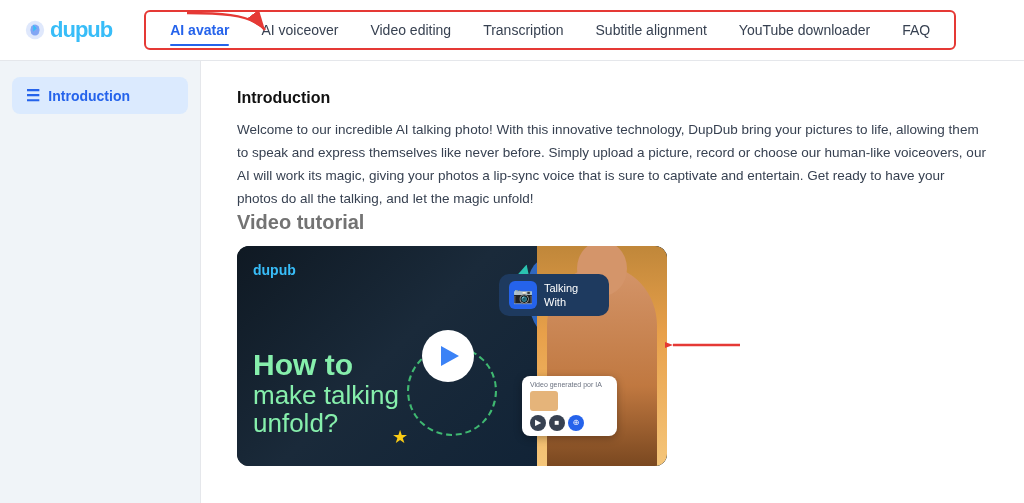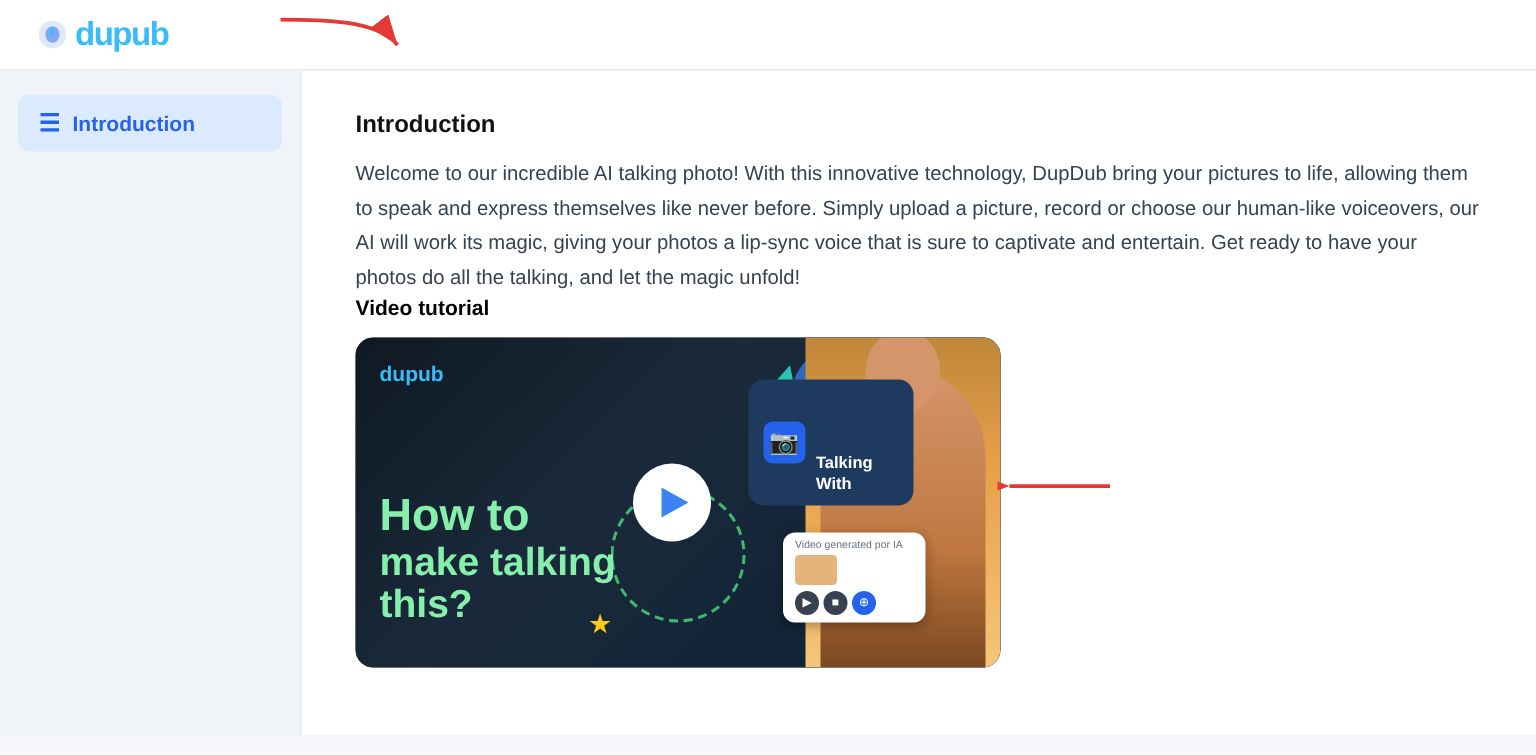--- a/index.html
+++ b/index.html
@@ -109,23 +109,23 @@
       color: #111;
       margin-bottom: 12px;
     }
     .content-body {
       font-size: 13.5px;
       color: #374151;
       line-height: 1.7;
       max-width: 760px;
     }
     .video-label {
-      font-size: 14px;
+      font-size: 20px;
       font-weight: 700;
-      color: #000000;
+      color: #737373;
       margin-bottom: 12px;
     }
 
     
     .video-thumb {
       width: 430px;
       height: 220px;
       background: #0f1923;
       border-radius: 12px;
       position: relative;
@@ -203,21 +203,21 @@
       bottom: 28px;
       color: #86efac;
     }
     .video-text .how {
       font-size: 30px;
       font-weight: 900;
       line-height: 1.1;
     }
     .video-text .make {
       font-size: 26px;
-      font-weight: 700;
+      font-weight: 400;
       line-height: 1.1;
     }
 
     
     .play-btn {
       position: absolute;
       left: 185px;
       top: 50%;
       transform: translateY(-50%);
       width: 52px;
@@ -256,23 +256,22 @@
       background: #2563eb;
       border-radius: 6px;
       display: flex;
       align-items: center;
       justify-content: center;
       font-size: 16px;
     }
     .talking-card-text {
       color: #fff;
       font-size: 11px;
-      font-weight: 700;
+      font-weight: 400;
       line-height: 1.3;
-      margin-top: 42px;
     }
 
     
     .person-img {
       position: absolute;
       right: 0;
       top: 0;
       bottom: 0;
       width: 130px;
       background: linear-gradient(180deg, #c0873a 0%, #e8a04a 40%, #f5c67a 100%);
@@ -382,20 +381,29 @@
     <svg class="logo-icon" viewBox="0 0 24 24">
       <circle cx="12" cy="12" r="10" fill="#2563eb" opacity="0.15"></circle>
       <path d="M8 8 Q12 4 16 8 Q18 12 16 16 Q12 20 8 16 Q6 12 8 8Z" fill="#2563eb" opacity="0.5"></path>
       <path d="M10 6 L14 10 L10 14 L10 6Z" fill="#38bdf8"></path>
     </svg>
     <span class="logo-text">
       <span>dup</span><span style="color:#38bdf8">ub</span>
     </span>
   </div>
 
+  <div class="nav-wrapper">
+    <div class="nav-item active">AI avatar</div>
+    <div class="nav-item">AI voiceover</div>
+    <div class="nav-item">Video editing</div>
+    <div class="nav-item">Transcription</div>
+    <div class="nav-item">Subtitle alignment</div>
+    <div class="nav-item">YouTube downloader</div>
+    <div class="nav-item">FAQ</div>
+  </div>
 </div>
 
 <div class="main-layout">
 
   <div class="sidebar">
     <div class="sidebar-item">
       <span class="sidebar-icon">☰</span>
       <span>Introduction</span>
     </div>
   </div>
@@ -424,21 +432,21 @@
 
         <div class="video-logo">
           <span>dup</span><span style="color:#38bdf8">ub</span>
         </div>
 
         <div class="video-text">
           <div class="how">How to</div>
           <div class="make">
             <span>make talking</span>
           </div>
-          <div class="make">this?</div>
+          <div class="make">unfold?</div>
         </div>
 
         <div class="play-btn">
           <div class="play-triangle"></div>
         </div>
 
         <div class="talking-card">
           <div class="talking-card-icon">📷</div>
           <div class="talking-card-text">
             <div>Talking</div>

